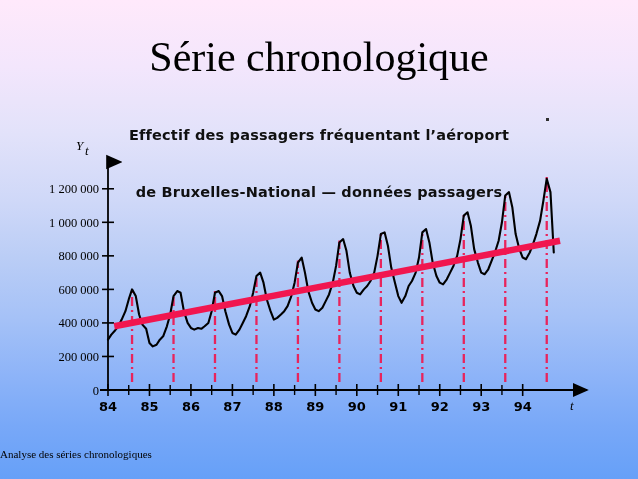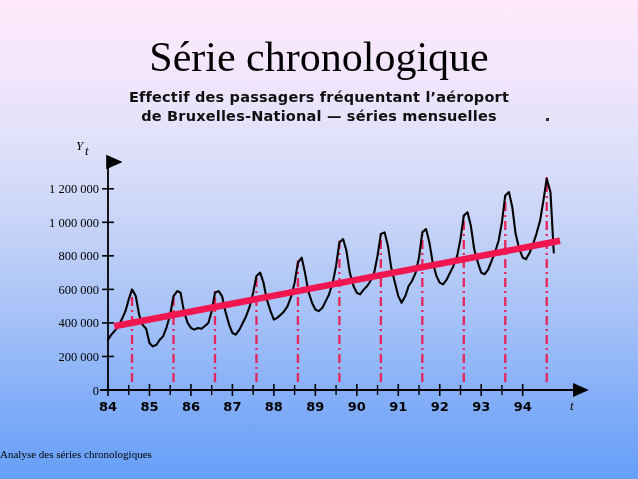--- a/index.html
+++ b/index.html
@@ -44,21 +44,21 @@
     left: 0; top: 88px;
     width: 638px;
     text-align: center;
     font-family: "DejaVu Sans", sans-serif;
     font-weight: bold;
     font-size: 14.5px;
     line-height: 19px;
     color: #101010;
     letter-spacing: 0.2px;
   }
-  #subtitle .line { display: block; }
+  #subtitle .line { display: block; margin-top: 38px; }
   #stray-dot {
     position: absolute;
     left: 546px; top: 118px;
     width: 3px; height: 3px;
     background: #303030;
   }
   #chart {
     position: absolute;
     left: 0; top: 120px;
     width: 638px; height: 300px;
@@ -91,21 +91,21 @@
 </style>
 </head>
 <body>
 
 <div id="slide">
 
   <div id="title">Série chronologique</div>
 
   <div id="subtitle">
     <span class="line">Effectif des passagers fréquentant l’aéroport</span>
-    <span class="line">de Bruxelles-National — séries mensuelles</span>
+    <span class="line">de Bruxelles-National — données passagers</span>
   </div>
 
   <div id="stray-dot"></div>
 
   <svg id="chart" viewBox="0 0 638 300" width="638" height="300">
     <defs>
       <marker id="arrowU" markerWidth="9" markerHeight="9" refX="4.5" refY="8" orient="auto">
         <path d="M4.5,0 L0.5,9 L8.5,9 Z" fill="#000"></path>
       </marker>
       <marker id="arrowR" markerWidth="9" markerHeight="9" refX="8" refY="4.5" orient="auto">

